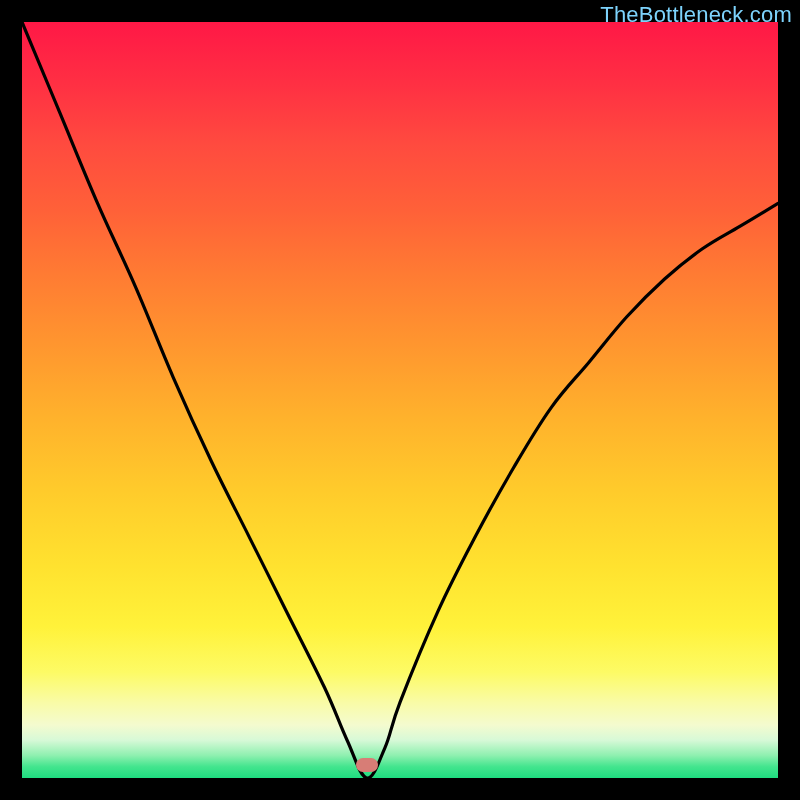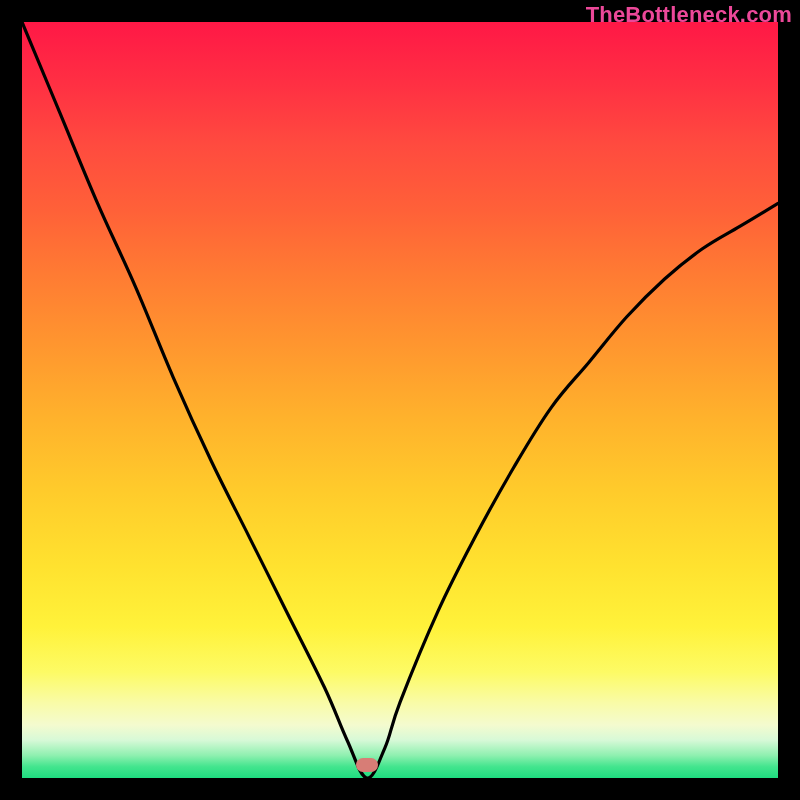--- a/index.html
+++ b/index.html
@@ -55,23 +55,23 @@
     position: absolute;
     width: 22px;
     height: 14px;
     border-radius: 7px;
     background: #d77d76;
   }
   .watermark {
     position: absolute;
     top: 2px;
     right: 8px;
-    color: #ec4899;
+    color: #7dd3fc;
     font-size: 22px;
-    font-weight: 700;
+    font-weight: 400;
     letter-spacing: 0.2px;
   }
 </style>
 </head>
 <body>
 
 <div class="frame">
 
   <div class="plot">
     <svg class="curve-svg" viewBox="0 0 756 756" preserveAspectRatio="none">

